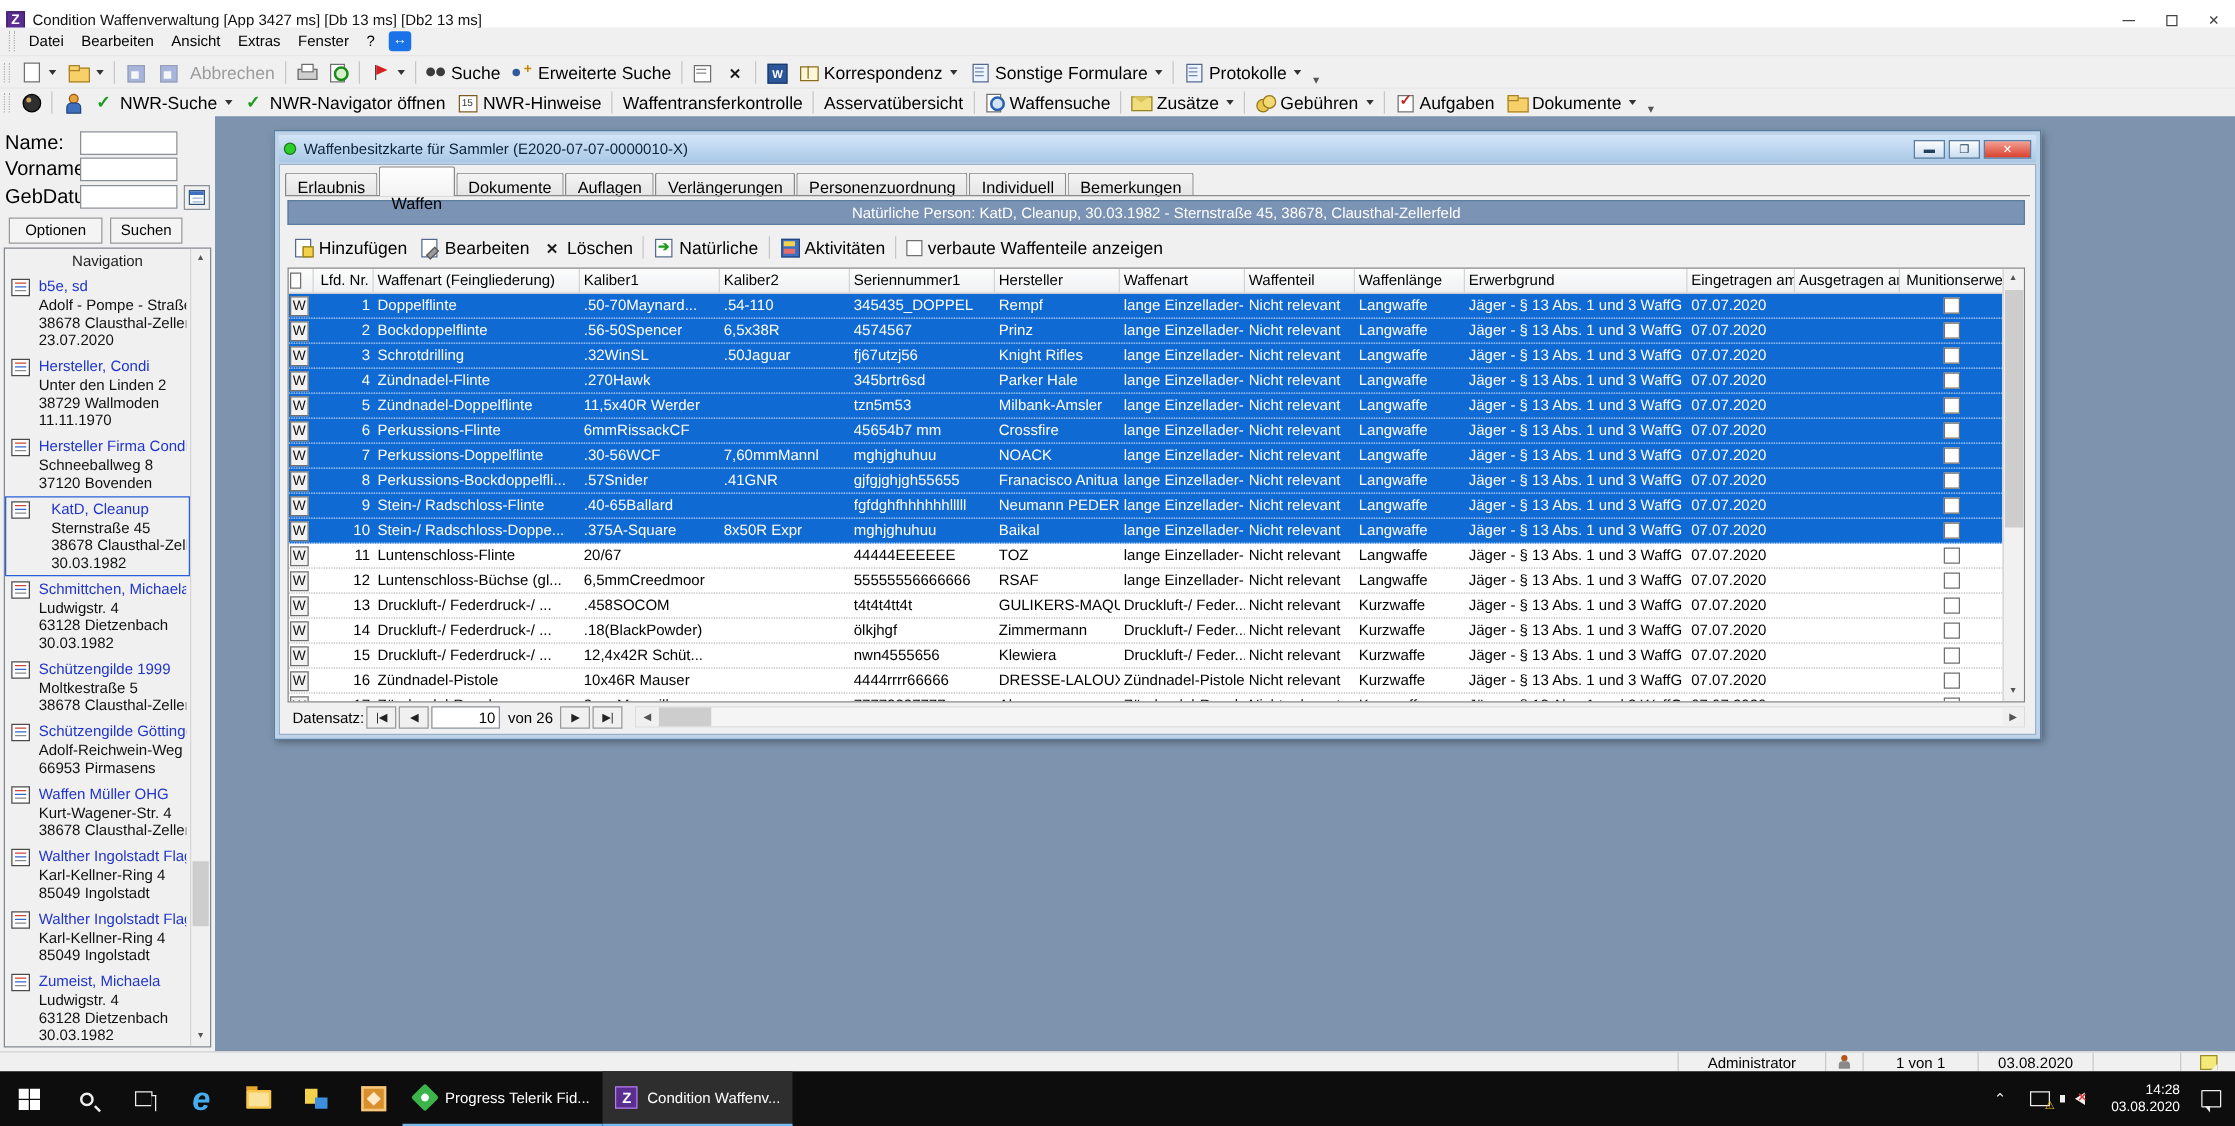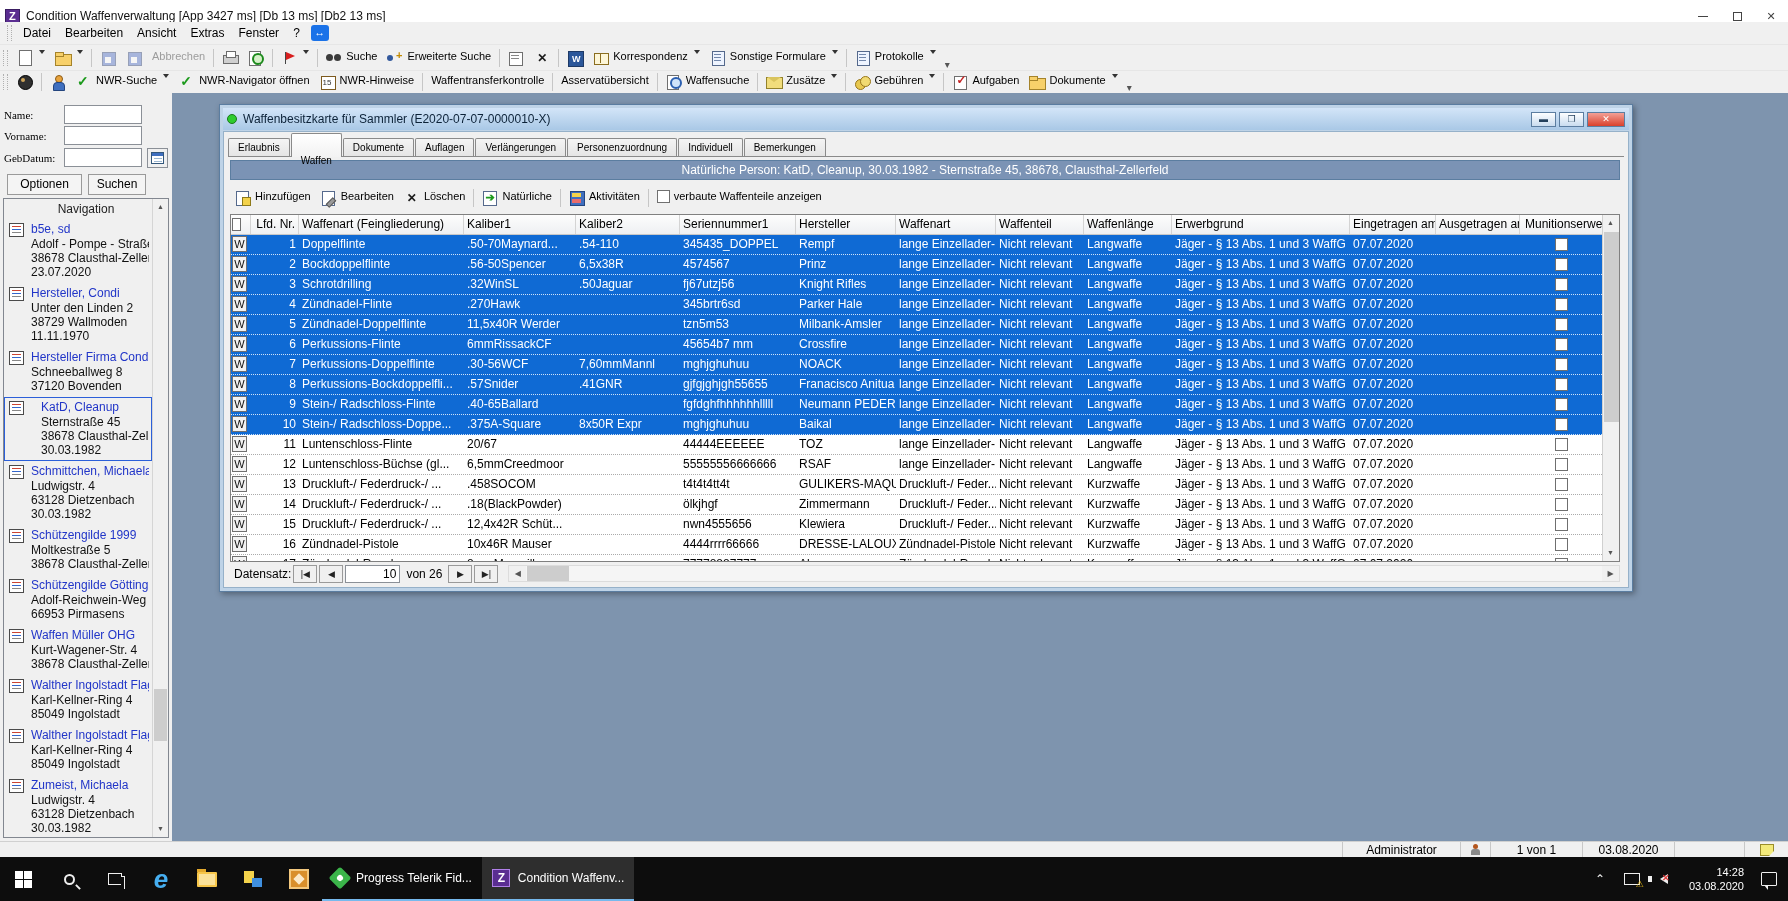--- a/index.html
+++ b/index.html
@@ -19,21 +19,21 @@
   
   #menubar { position:absolute; top:22px; left:0; right:0; height:22px; background:#f0f0f0; display:flex; align-items:center; padding-left:6px; }
   .grip { width:5px; height:16px; border-left:1px dotted #b0b0b0; border-right:1px dotted #b0b0b0; margin:0 4px 0 1px; }
   .menu-item { padding:3px 7px; font-size:12px; }
   #tv-icon { width:18px; height:16px; background:#1a72e8; border-radius:3px; color:#fff; text-align:center; line-height:15px; font-size:11px; margin-left:4px; }
 
   
   .toolbar { position:absolute; left:0; right:0; background:#f0f0f0; display:flex; align-items:center; padding-left:2px; border-top:1px solid #e6e6e6; }
   #toolbar1 { top:44px; height:26px; }
   #toolbar2 { top:70px; height:23px; }
-  .tbtn { display:flex; gap:4px; padding:2px 4px; height:22px; border:1px solid transparent; font-size:11px; white-space:nowrap; }
+  .tbtn { display:flex; align-items:center; gap:4px; padding:2px 4px; height:22px; border:1px solid transparent; font-size:14px; white-space:nowrap; }
   .tbtn.disabled { color:#9c9c9c; }
   .tbtn.disabled .ic { opacity:.45; }
   .tsep { width:1px; height:18px; background:#c6c6c6; margin:0 3px; }
   .dd { width:0; height:0; border-left:3px solid transparent; border-right:3px solid transparent; border-top:4px solid #333; margin-left:2px; }
   .overflow-chevron { color:#555; font-size:10px; padding:0 4px; align-self:flex-end; }
 
   
   .ic { width:16px; height:16px; display:inline-block; position:relative; flex:none; }
   .ic-doc::before { content:""; position:absolute; left:2px; top:0; width:11px; height:14px; background:#fff; border:1px solid #6f6f6f; }
   .ic-folder::before { content:""; position:absolute; left:0; top:4px; width:15px; height:10px; background:#f7d06a; border:1px solid #a5832a; }
@@ -79,21 +79,21 @@
   .ic-editform::before { content:""; position:absolute; left:1px; top:1px; width:11px; height:13px; background:#fff; border:1px solid #55698c; }
   .ic-editform::after { content:""; position:absolute; right:1px; bottom:1px; width:8px; height:3px; background:#9a9a9a; border:1px solid #555; transform:rotate(-45deg); }
   .ic-handover::before { content:""; position:absolute; left:1px; top:1px; width:12px; height:13px; background:#fff; border:1px solid #55698c; }
   .ic-handover::after { content:"➔"; position:absolute; left:3px; top:1px; color:#1c9a1c; font-size:11px; font-weight:bold; }
   .ic-activities::before { content:""; position:absolute; left:1px; top:1px; width:13px; height:13px; background:#3f6fbf; border:1px solid #24457e; }
   .ic-activities::after { content:""; position:absolute; left:3px; top:3px; width:9px; height:4px; background:#f3d24b; box-shadow:0 6px 0 #e86c6c; }
 
   
   #leftpanel { position:absolute; top:93px; left:0; width:172px; height:748px; background:#f0f0f0; }
   .form-row { position:absolute; left:4px; height:19px; display:flex; align-items:center; }
-  .form-row label { width:60px; font-size:11px;font-family:Liberation Serif, serif; }
+  .form-row label { width:60px; font-size:16px; }
   .tinput { width:78px; height:19px; border:1px solid #8b9097; background:#fff; font-size:12px; padding:0 2px; font-family:"Liberation Sans",sans-serif; }
   #cal-btn { position:absolute; left:147px; top:55px; width:21px; height:20px; background:#f0f0f0; border:1px solid #8b9097; display:flex; align-items:center; justify-content:center; }
   .cal-ic { width:13px; height:12px; background:#fff; border:1px solid #33577b; position:relative; }
   .cal-ic::before { content:""; position:absolute; left:0; top:0; right:0; height:3px; background:#3f6fbf; }
   .cal-ic::after { content:""; position:absolute; left:2px; top:5px; width:8px; height:1px; background:#9db8d2; box-shadow:0 3px 0 #9db8d2; }
   .pbtn { position:absolute; height:21px; background:#f4f4f4; border:1px solid #9a9a9a; font-size:12px; text-align:center; line-height:19px; }
   #navbox { position:absolute; left:3px; top:105px; width:166px; height:640px; border:1px solid #828790; background:#f0f0f0; overflow:hidden; }
   #nav-header { height:20px; text-align:center; line-height:20px; font-size:12px; color:#222; }
   #nav-scroll { position:absolute; right:0; top:0; bottom:0; width:16px; background:#f0f0f0; border-left:1px solid #d5d5d5; }
   .sarrow { position:absolute; left:0; width:15px; height:16px; text-align:center; font-size:7px; color:#555; line-height:16px; }
@@ -113,21 +113,21 @@
   #childwin { position:absolute; left:4px; top:11px; width:1414px; height:488px; background:#bed3e7; border:1px solid #5b7da0; box-shadow:2px 2px 6px rgba(0,0,0,.35); padding:3px;margin-left:43px; }
   #child-title { height:22px; background:linear-gradient(#d3e5f8,#a9c8e6); display:flex; align-items:center; padding:0 4px; }
   #child-dot { width:10px; height:10px; border-radius:50%; background:#2ecc2e; border:1px solid #1a7a1a; margin-right:6px; }
   #child-title-text { flex:1; font-size:12px; color:#0c2238; }
   .cbtn { width:25px; height:15px; border:1px solid #5b7da0; background:linear-gradient(#fdfeff,#c9dcef); margin-left:3px; display:flex; align-items:center; justify-content:center; font-size:9px; color:#23405c; }
   .cbtn.close { background:linear-gradient(#f3a096,#d9402c); color:#fff; width:38px; }
   #child-body { position:absolute; left:3px; right:3px; top:26px; bottom:3px; background:#f0f0f0; border:1px solid #96b1c9; }
 
   
   #tabs { position:absolute; left:4px; top:3px; right:4px; height:22px; display:flex; align-items:flex-end; }
-  .tab { padding:3px 9px 2px; border:1px solid #8a8a8a; border-bottom:none; border-radius:2px 2px 0 0; background:linear-gradient(#f4f4f4,#e4e4e4); font-size:10px; margin-right:1px; height:19px; }
+  .tab { padding:3px 9px 2px; border:1px solid #8a8a8a; border-bottom:none; border-radius:2px 2px 0 0; background:linear-gradient(#f4f4f4,#e4e4e4); font-size:13px; margin-right:1px; height:19px; }
   .tab.active { background:#f0f0f0; height:22px; padding-top:21px; position:relative; z-index:2; background:linear-gradient(#fff,#f2f2f2); }
   #tab-underline { position:absolute; left:4px; right:4px; top:24px; height:1px; background:#8a8a8a; }
 
   
   #person-bar { position:absolute; left:6px; right:8px; top:28px; height:20px; background:#7b93b5; border:1px solid #5b7da0; color:#fff; font-size:12px; line-height:18px; padding:0 6px;text-align:center; }
 
   
   #child-toolbar { position:absolute; left:6px; right:8px; top:54px; height:24px; display:flex; align-items:center; }
   .chk { width:13px; height:13px; background:#fff; border:1px solid #707070; display:inline-block; }
 

